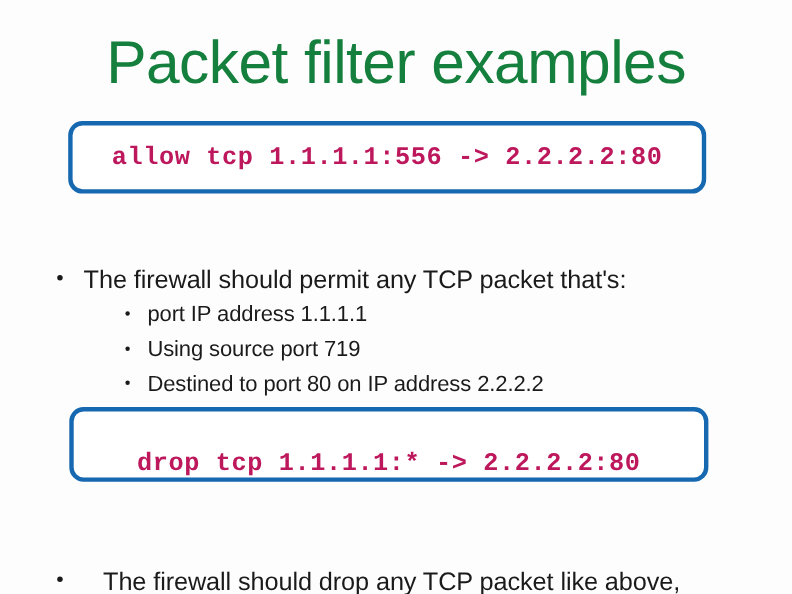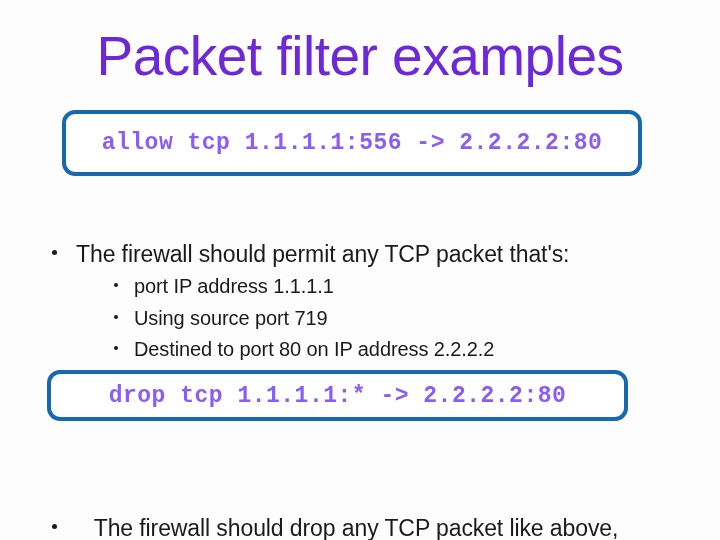--- a/index.html
+++ b/index.html
@@ -25,21 +25,21 @@
   
   .slide-title {
     position: absolute;
     left: 0;
     top: 28px;
     width: 720px;
     text-align: center;
     font-size: 55px;
     font-weight: 300;
     letter-spacing: -0.5px;
-    color: #6d28d9;
+    color: #15803d;
     line-height: 1.05;
     white-space: nowrap;
     font-family: "Liberation Sans", sans-serif;
   }
 
   
   .rule-box {
     position: absolute;
     box-sizing: border-box;
     border: 4px solid #1668b0;
@@ -49,30 +49,31 @@
     align-items: center;
     justify-content: center;
   }
   .rule-box.box-one {
     left: 62px;
     top: 110px;
     width: 580px;
     height: 66px;
   }
   .rule-box.box-two {
-    left: 47px;
+    left: 63px;
     top: 370px;
     width: 581px;
-    height: 51px;
+    height: 68px;
+    align-items: flex-end;
   }
   .rule-text {
     font-family: "Liberation Mono", "DejaVu Sans Mono", monospace;
     font-size: 23px;
     font-weight: bold;
-    color: #8b5cf6;
+    color: #be185d;
     letter-spacing: 0.5px;
     white-space: pre;
   }
 
   
   .bullet-list {
     position: absolute;
     margin: 0;
     padding: 0;
     list-style: none;

